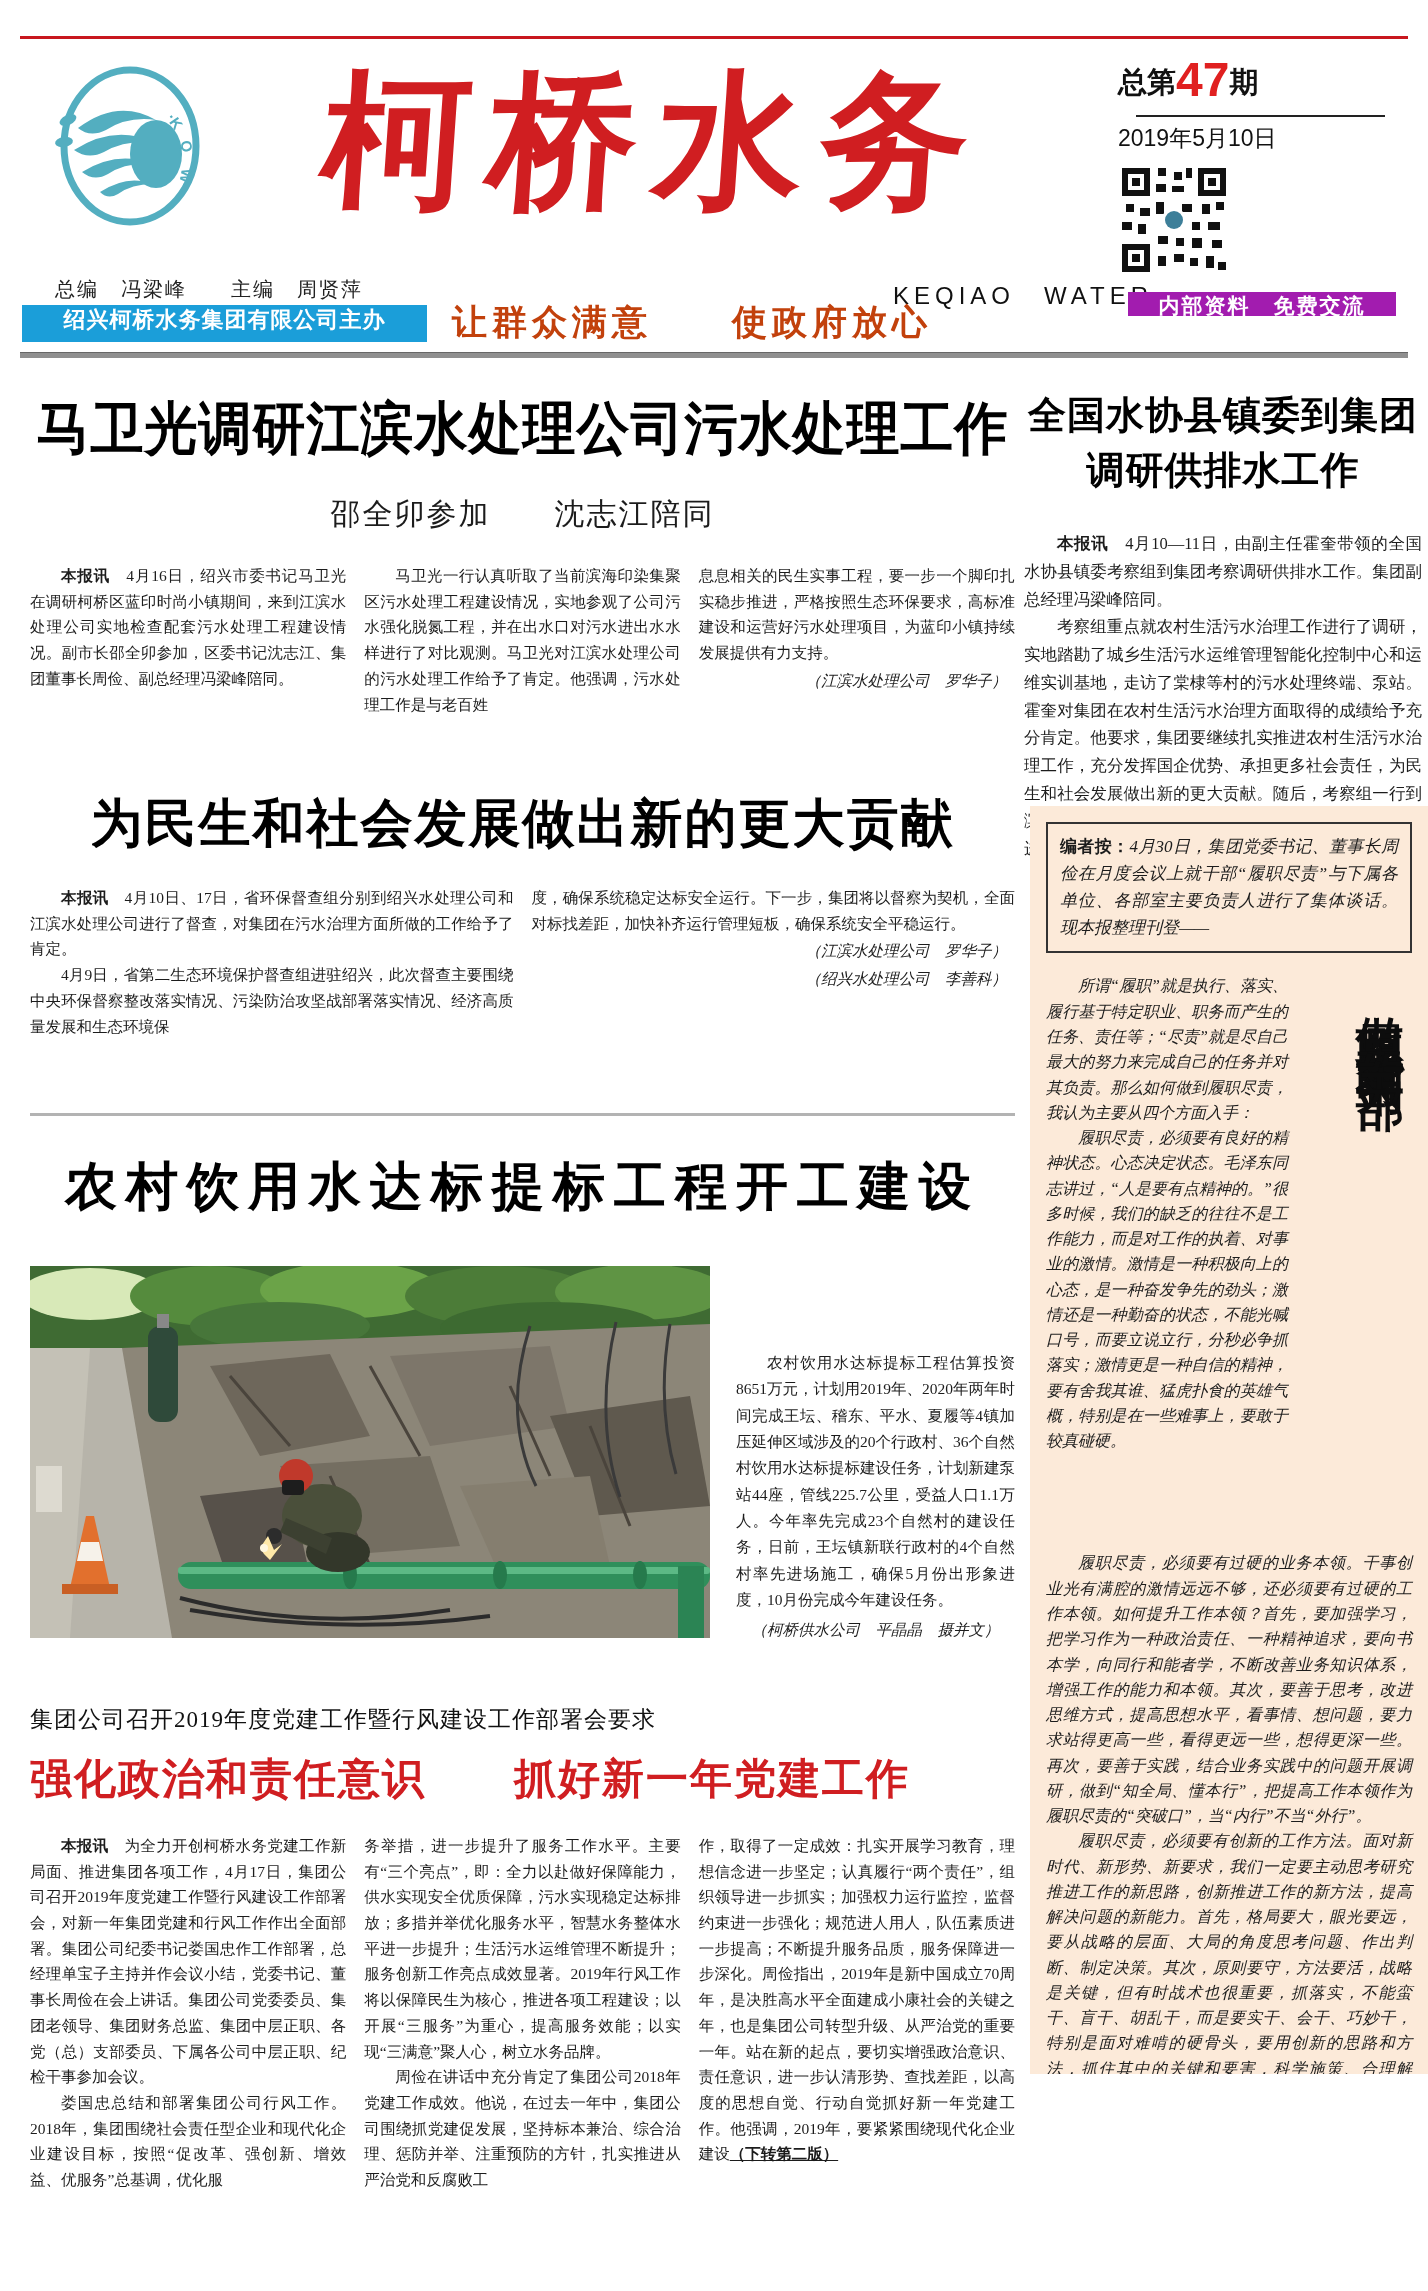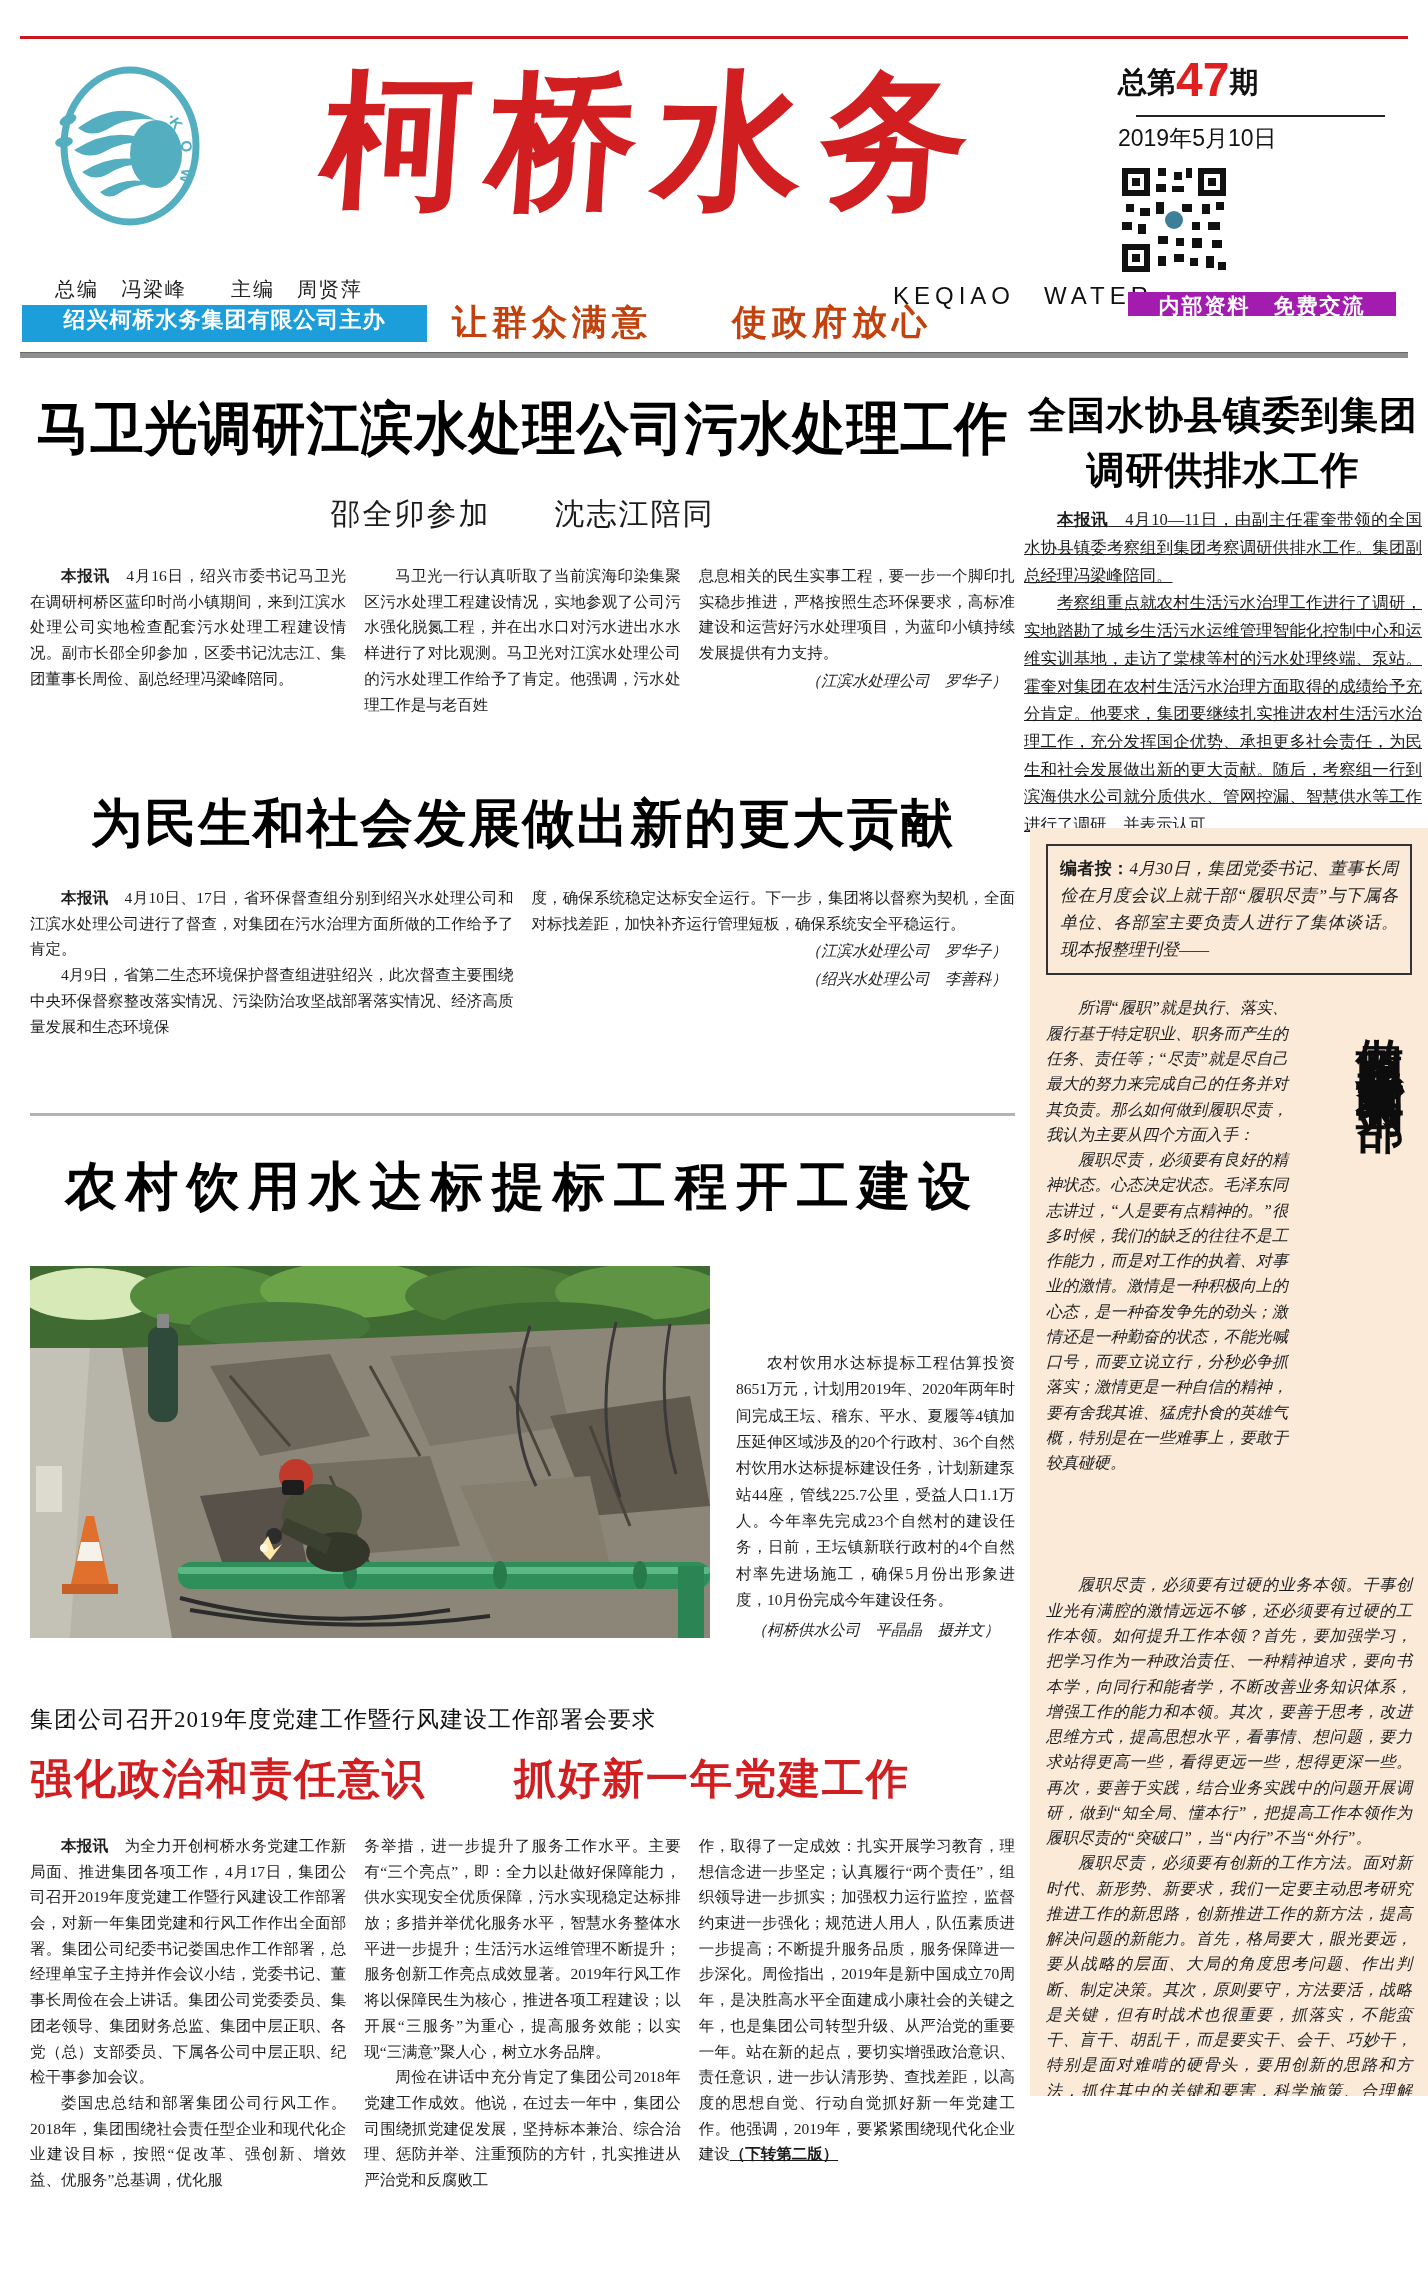--- a/index.html
+++ b/index.html
@@ -46,25 +46,25 @@
   .a3text{flex:1;font-size:15.5px;line-height:1.7;text-align:justify;padding-top:84px;}
   .a3text p{margin:0;text-indent:2em;}
   .a3byline{font-style:italic;margin-top:4px;text-indent:1em;}
   .kicker{font-size:23px;margin-top:60px;letter-spacing:1px;color:#111;}
   .red-head{font:900 42px "Liberation Sans",sans-serif;color:#d01e21;letter-spacing:2px;margin-top:16px;}
   .botcols{margin-top:26px;}
   .jump{font-weight:bold;font-family:"Liberation Sans",sans-serif;text-decoration:underline;}
   
   #rightcol{left:1024px;top:388px;width:398px;}
   .r-head{font:900 38px "Liberation Sans",sans-serif;text-align:center;line-height:1.45;color:#000;letter-spacing:1px;}
-  .r-body{margin-top:8px;font-size:16.5px;line-height:1.68;text-align:justify;text-decoration:underline;}
+  .r-body{margin-top:32px;font-size:16.5px;line-height:1.68;text-align:justify;}
   .r-body p{margin:0;text-indent:2em;}
   .r-byline{font-style:italic;margin-top:2px;text-indent:0.5em;font-size:16px;}
   
-  #sidebar{left:1030px;top:828px;width:398px;height:1268px;background:#fcead9;
+  #sidebar{left:1030px;top:806px;width:398px;height:1268px;background:#fcead9;
       box-sizing:border-box;padding:16px 16px;overflow:hidden;}
   .note-box{border:2px solid #333;padding:10px 12px;font-size:17px;line-height:1.58;
       text-align:justify;font-style:italic;}
   .note-box .lead{font-style:normal;}
   .sb-row{display:flex;margin-top:20px;}
   .sb-narrow{width:242px;font-size:16px;line-height:1.58;text-align:justify;font-style:italic;}
   .sb-narrow p, .sb-wide p{margin:0;text-indent:2em;}
   .sb-vtitle{flex:1;writing-mode:vertical-rl;text-orientation:upright;
       font:900 48px "Liberation Sans",sans-serif;letter-spacing:7px;color:#0d0d0d;
       height:565px;margin:6px auto 0;font-style:normal;}

